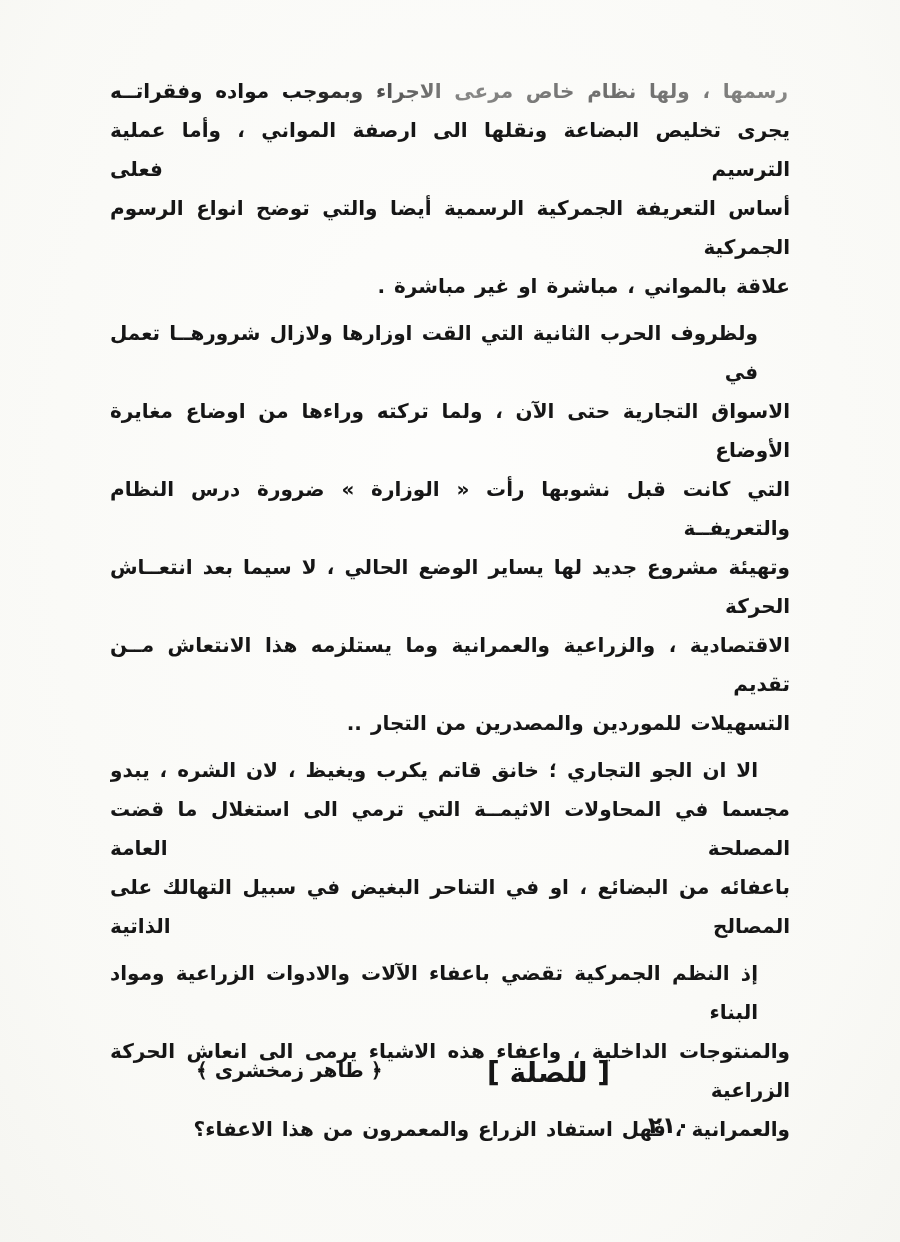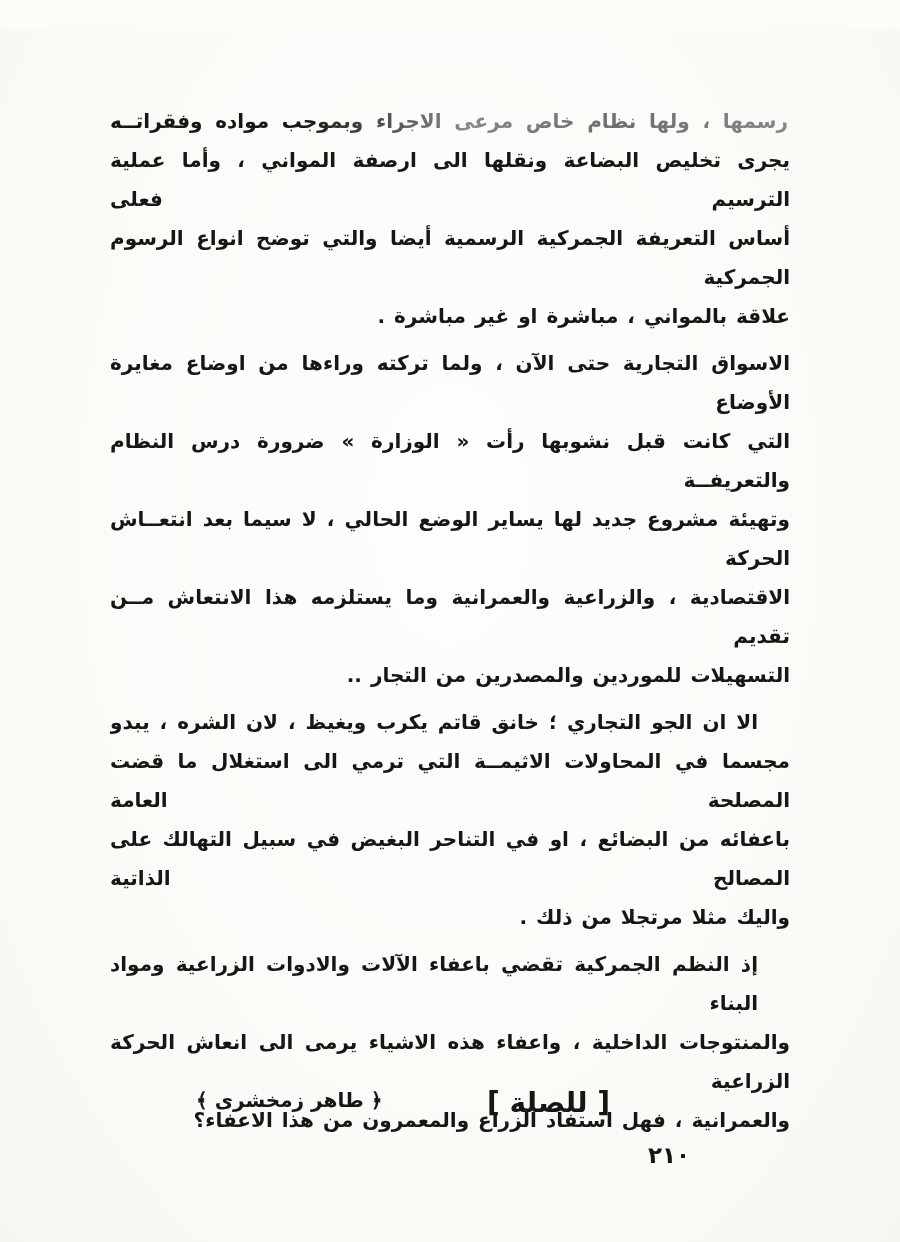--- a/index.html
+++ b/index.html
@@ -13,21 +13,20 @@
     overflow: hidden;
     position: relative;
     font-family: "DejaVu Sans", sans-serif;
   }
   .scan-page {
     position: absolute;
     inset: 0;
     background:
       radial-gradient(ellipse at 50% 40%, rgba(255,255,255,0.6) 0%, rgba(246,246,242,0.35) 75%, rgba(238,238,232,0.45) 100%),
       #fbfbf8;
-    margin-top: 30px;
   }
   .text-block {
     position: absolute;
     top: 72px;
     right: 110px;
     width: 680px;
     direction: rtl;
     color: #161616;
     font-size: 20px;
     font-weight: 700;
@@ -96,31 +95,31 @@
 <div class="scan-page">
 
   <div class="text-block" id="text-block">
       <div class="para continued">
         <div class="line first damaged">رسمها ، ولها نظام خاص مرعى الاجراء وبموجب مواده وفقراتــه</div>
         <div class="line">يجرى تخليص البضاعة ونقلها الى ارصفة المواني ، وأما عملية الترسيم فعلى</div>
         <div class="line">أساس التعريفة الجمركية الرسمية أيضا والتي توضح انواع الرسوم الجمركية</div>
         <div class="line last">علاقة بالمواني ، مباشرة او غير مباشرة .</div>
       </div>
       <div class="para">
+        <div class="line first">ولظروف الحرب الثانية التي القت اوزارها ولازال شرورهــا تعمل في</div>
         <div class="line">الاسواق التجارية حتى الآن ، ولما تركته وراءها من اوضاع مغايرة الأوضاع</div>
         <div class="line">التي كانت قبل نشوبها رأت « الوزارة » ضرورة درس النظام والتعريفــة</div>
         <div class="line">وتهيئة مشروع جديد لها يساير الوضع الحالي ، لا سيما بعد انتعــاش الحركة</div>
         <div class="line">الاقتصادية ، والزراعية والعمرانية وما يستلزمه هذا الانتعاش مــن تقديم</div>
         <div class="line last">التسهيلات للموردين والمصدرين من التجار ..</div>
       </div>
       <div class="para">
         <div class="line first">الا ان الجو التجاري ؛ خانق قاتم يكرب ويغيظ ، لان الشره ، يبدو</div>
         <div class="line">مجسما في المحاولات الاثيمــة التي ترمي الى استغلال ما قضت المصلحة العامة</div>
         <div class="line">باعفائه من البضائع ، او في التناحر البغيض في سبيل التهالك على المصالح الذاتية</div>
-        <div class="line last">واليك مثلا مرتجلا من ذلك .</div>
       </div>
       <div class="para">
         <div class="line first">إذ النظم الجمركية تقضي باعفاء الآلات والادوات الزراعية ومواد البناء</div>
         <div class="line">والمنتوجات الداخلية ، واعفاء هذه الاشياء يرمى الى انعاش الحركة الزراعية</div>
         <div class="line last">والعمرانية ، فهل استفاد الزراع والمعمرون من هذا الاعفاء؟</div>
       </div>
     </div>
 
   <div class="continuation-note">[ للصلة ]</div>
 

